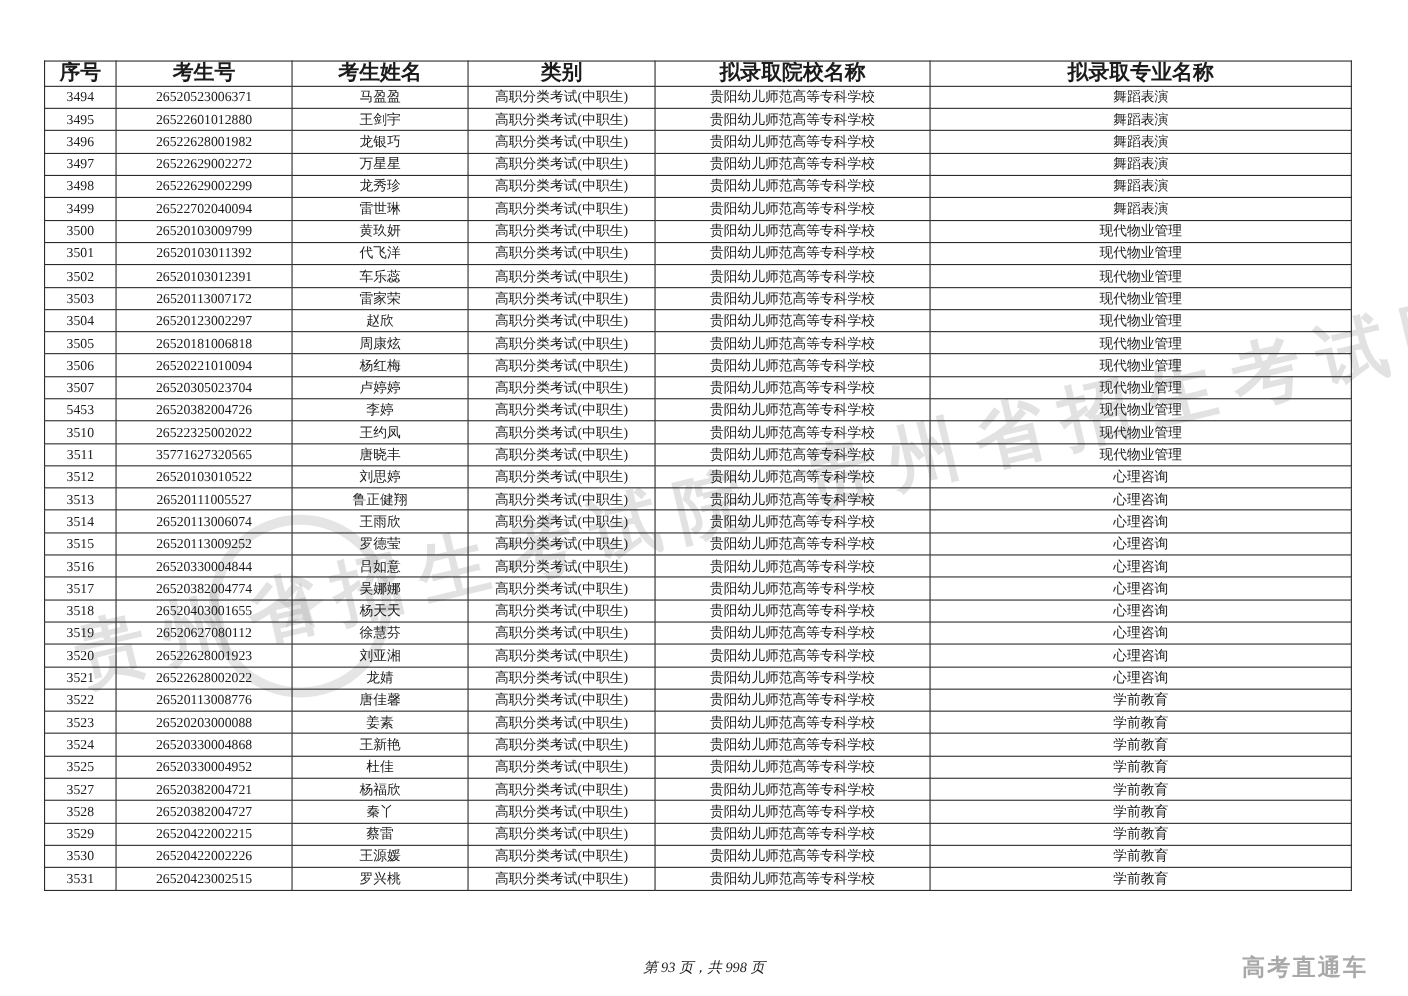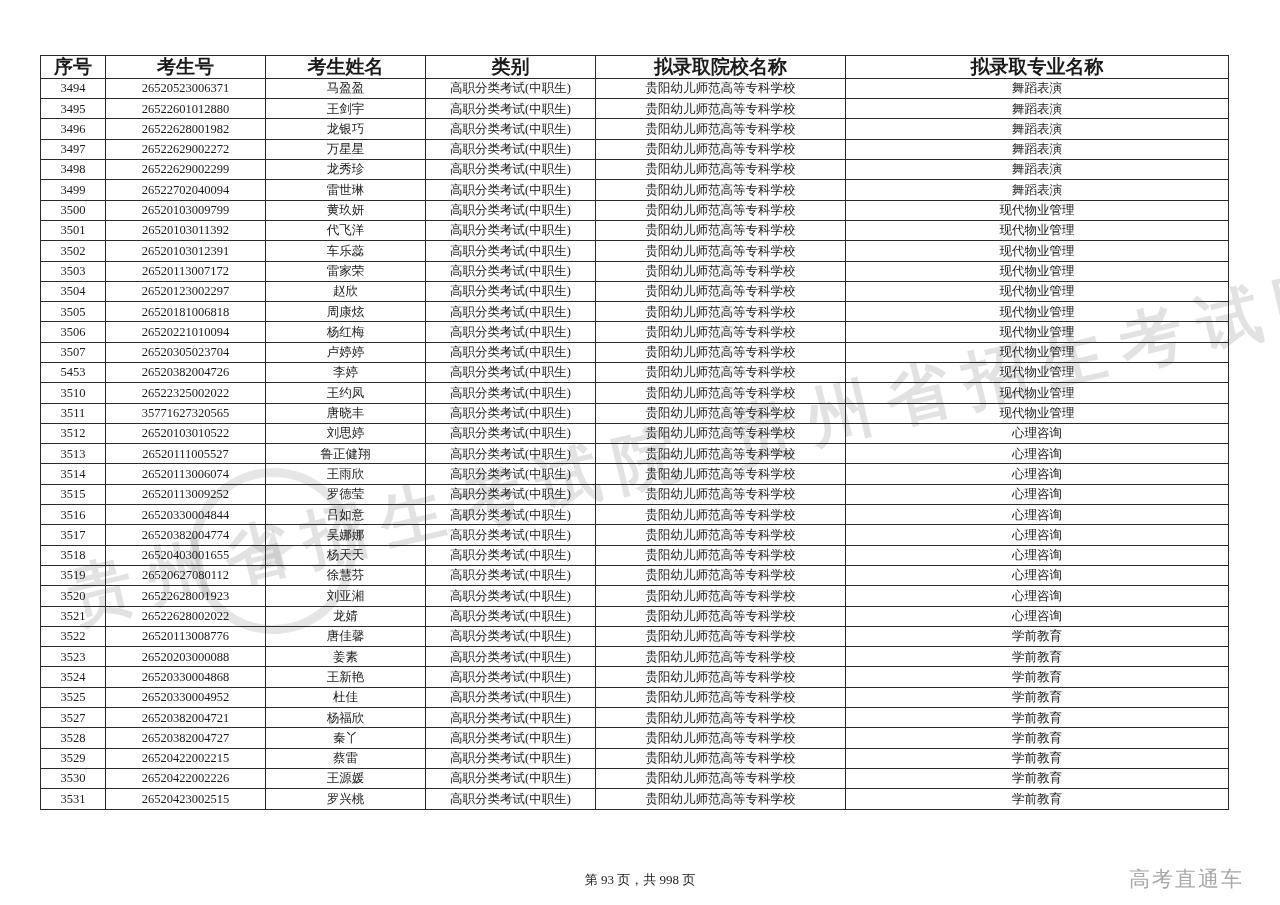--- a/index.html
+++ b/index.html
@@ -66,26 +66,27 @@
   }
 
   
   .page-info {
     position:absolute;
     left:0; right:0; bottom:16px;
     text-align:center;
     font-size:13px;
     color:#1b1b1b;
     z-index:1;
+    font-style:italic;
   }
   .brand {
     position:absolute;
     right:36px; bottom:12px;
     font-size:21px;
-    font-weight:normal;
+    font-weight:bold;
     letter-spacing:2px;
     color:#a9a9a9;
     font-family:"Liberation Sans","DejaVu Sans",sans-serif;
     z-index:1;
   }
 </style>
 </head>
 <body>
 
 <div class="page">

